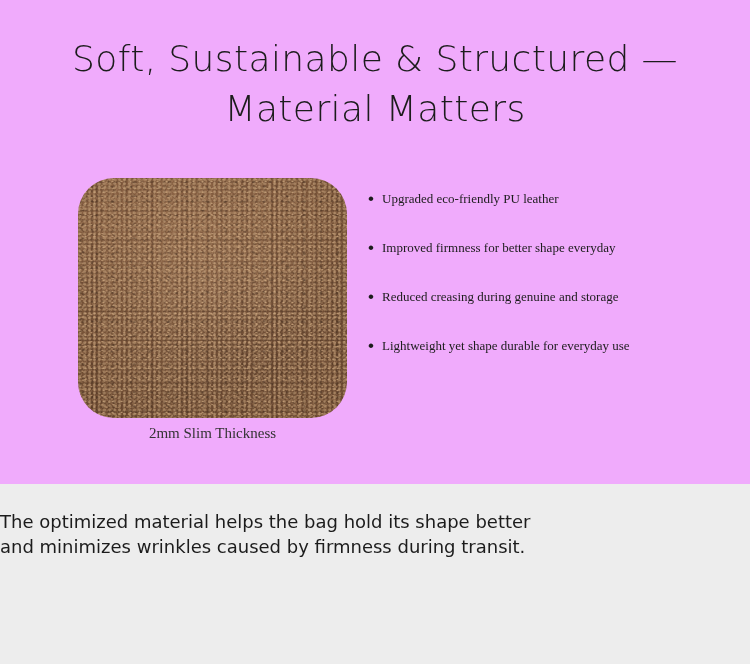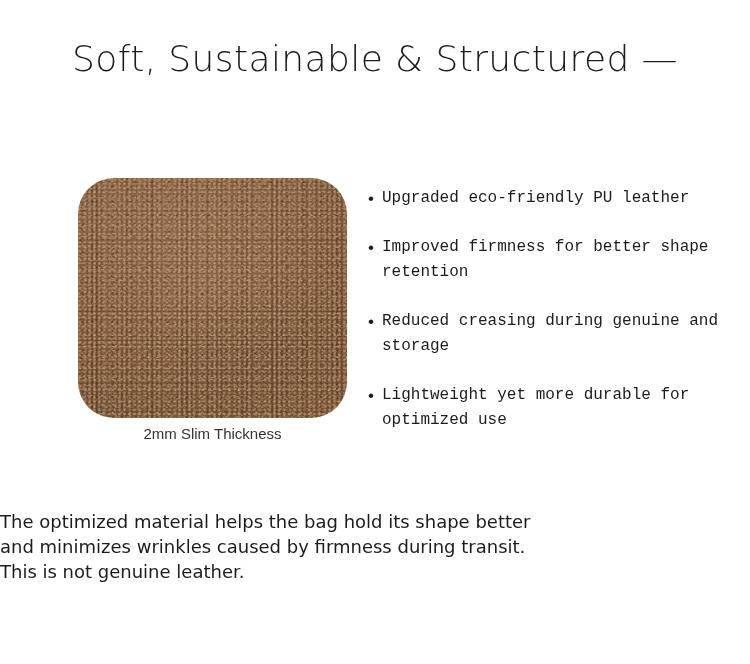--- a/index.html
+++ b/index.html
@@ -12,22 +12,22 @@
     height: 664px;
     background: #ededed;
     font-family: "Liberation Sans", sans-serif;
     overflow: hidden;
     position: relative;
   }
 
   #page {
     position: relative;
     width: 750px;
-    height: 664px;
-    background: #ffffff;
+    height: 484px;
+    background: #f0abfc;
   }
 
   
   .title-block {
     position: absolute;
     left: 0;
     top: 34px;
     width: 750px;
     text-align: center;
   }
@@ -101,21 +101,21 @@
     background:
       radial-gradient(ellipse 120% 110% at 50% 45%, rgba(255,255,255,0.05) 0%, rgba(0,0,0,0.06) 70%, rgba(0,0,0,0.14) 100%);
     pointer-events: none;
   }
   .swatch-caption {
     position: absolute;
     left: 78px;
     top: 425px;
     width: 269px;
     text-align: center;
-    font-family: Liberation Sans, sans-serif;
+    font-family: Liberation Serif, serif;
     font-size: 15px;
     color: #333333;
   }
 
   
   .features {
     position: absolute;
     left: 368px;
     top: 186px;
     width: 374px;
@@ -127,22 +127,22 @@
   }
   .feature-bullet {
     flex: 0 0 auto;
     width: 14px;
     font-size: 17px;
     line-height: 25px;
     color: #1c1c1c;
   }
   .feature-text {
     flex: 1 1 auto;
-    font-family: Liberation Mono, monospace;
-    font-size: 16px;
+    font-family: Liberation Serif, serif;
+    font-size: 13px;
     line-height: 25px;
     color: #1c1c1c;
   }
 
   
   .footer {
     position: absolute;
     left: 0;
     top: 509px;
     width: 750px;
@@ -156,52 +156,52 @@
     white-space: nowrap;
   }
 </style>
 </head>
 <body>
 
 <div id="page">
 
   <div class="title-block">
     <div class="title-line">Soft, Sustainable &amp; Structured —</div>
+    <div class="title-line">Material Matters</div>
   </div>
 
   <div class="swatch-wrap">
     <div class="swatch">
       <div class="swatch-shade"></div>
     </div>
   </div>
   <div class="swatch-caption">2mm Slim Thickness</div>
 
   <div class="features">
 
     <div class="feature-item">
       <span class="feature-bullet">•</span>
       <span class="feature-text">Upgraded eco-friendly PU leather</span>
     </div>
 
     <div class="feature-item">
       <span class="feature-bullet">•</span>
-      <span class="feature-text">Improved firmness for better shape retention</span>
+      <span class="feature-text">Improved firmness for better shape everyday</span>
     </div>
 
     <div class="feature-item">
       <span class="feature-bullet">•</span>
       <span class="feature-text">Reduced creasing during genuine and storage</span>
     </div>
 
     <div class="feature-item">
       <span class="feature-bullet">•</span>
-      <span class="feature-text">Lightweight yet more durable for optimized use</span>
+      <span class="feature-text">Lightweight yet shape durable for everyday use</span>
     </div>
 
   </div>
 
   <div class="footer">
     <div class="footer-line">The optimized material helps the bag hold its shape better</div>
     <div class="footer-line">and minimizes wrinkles caused by firmness during transit.</div>
-    <div class="footer-line">This is not genuine leather.</div>
   </div>
 
 </div>
 
 </body></html>

